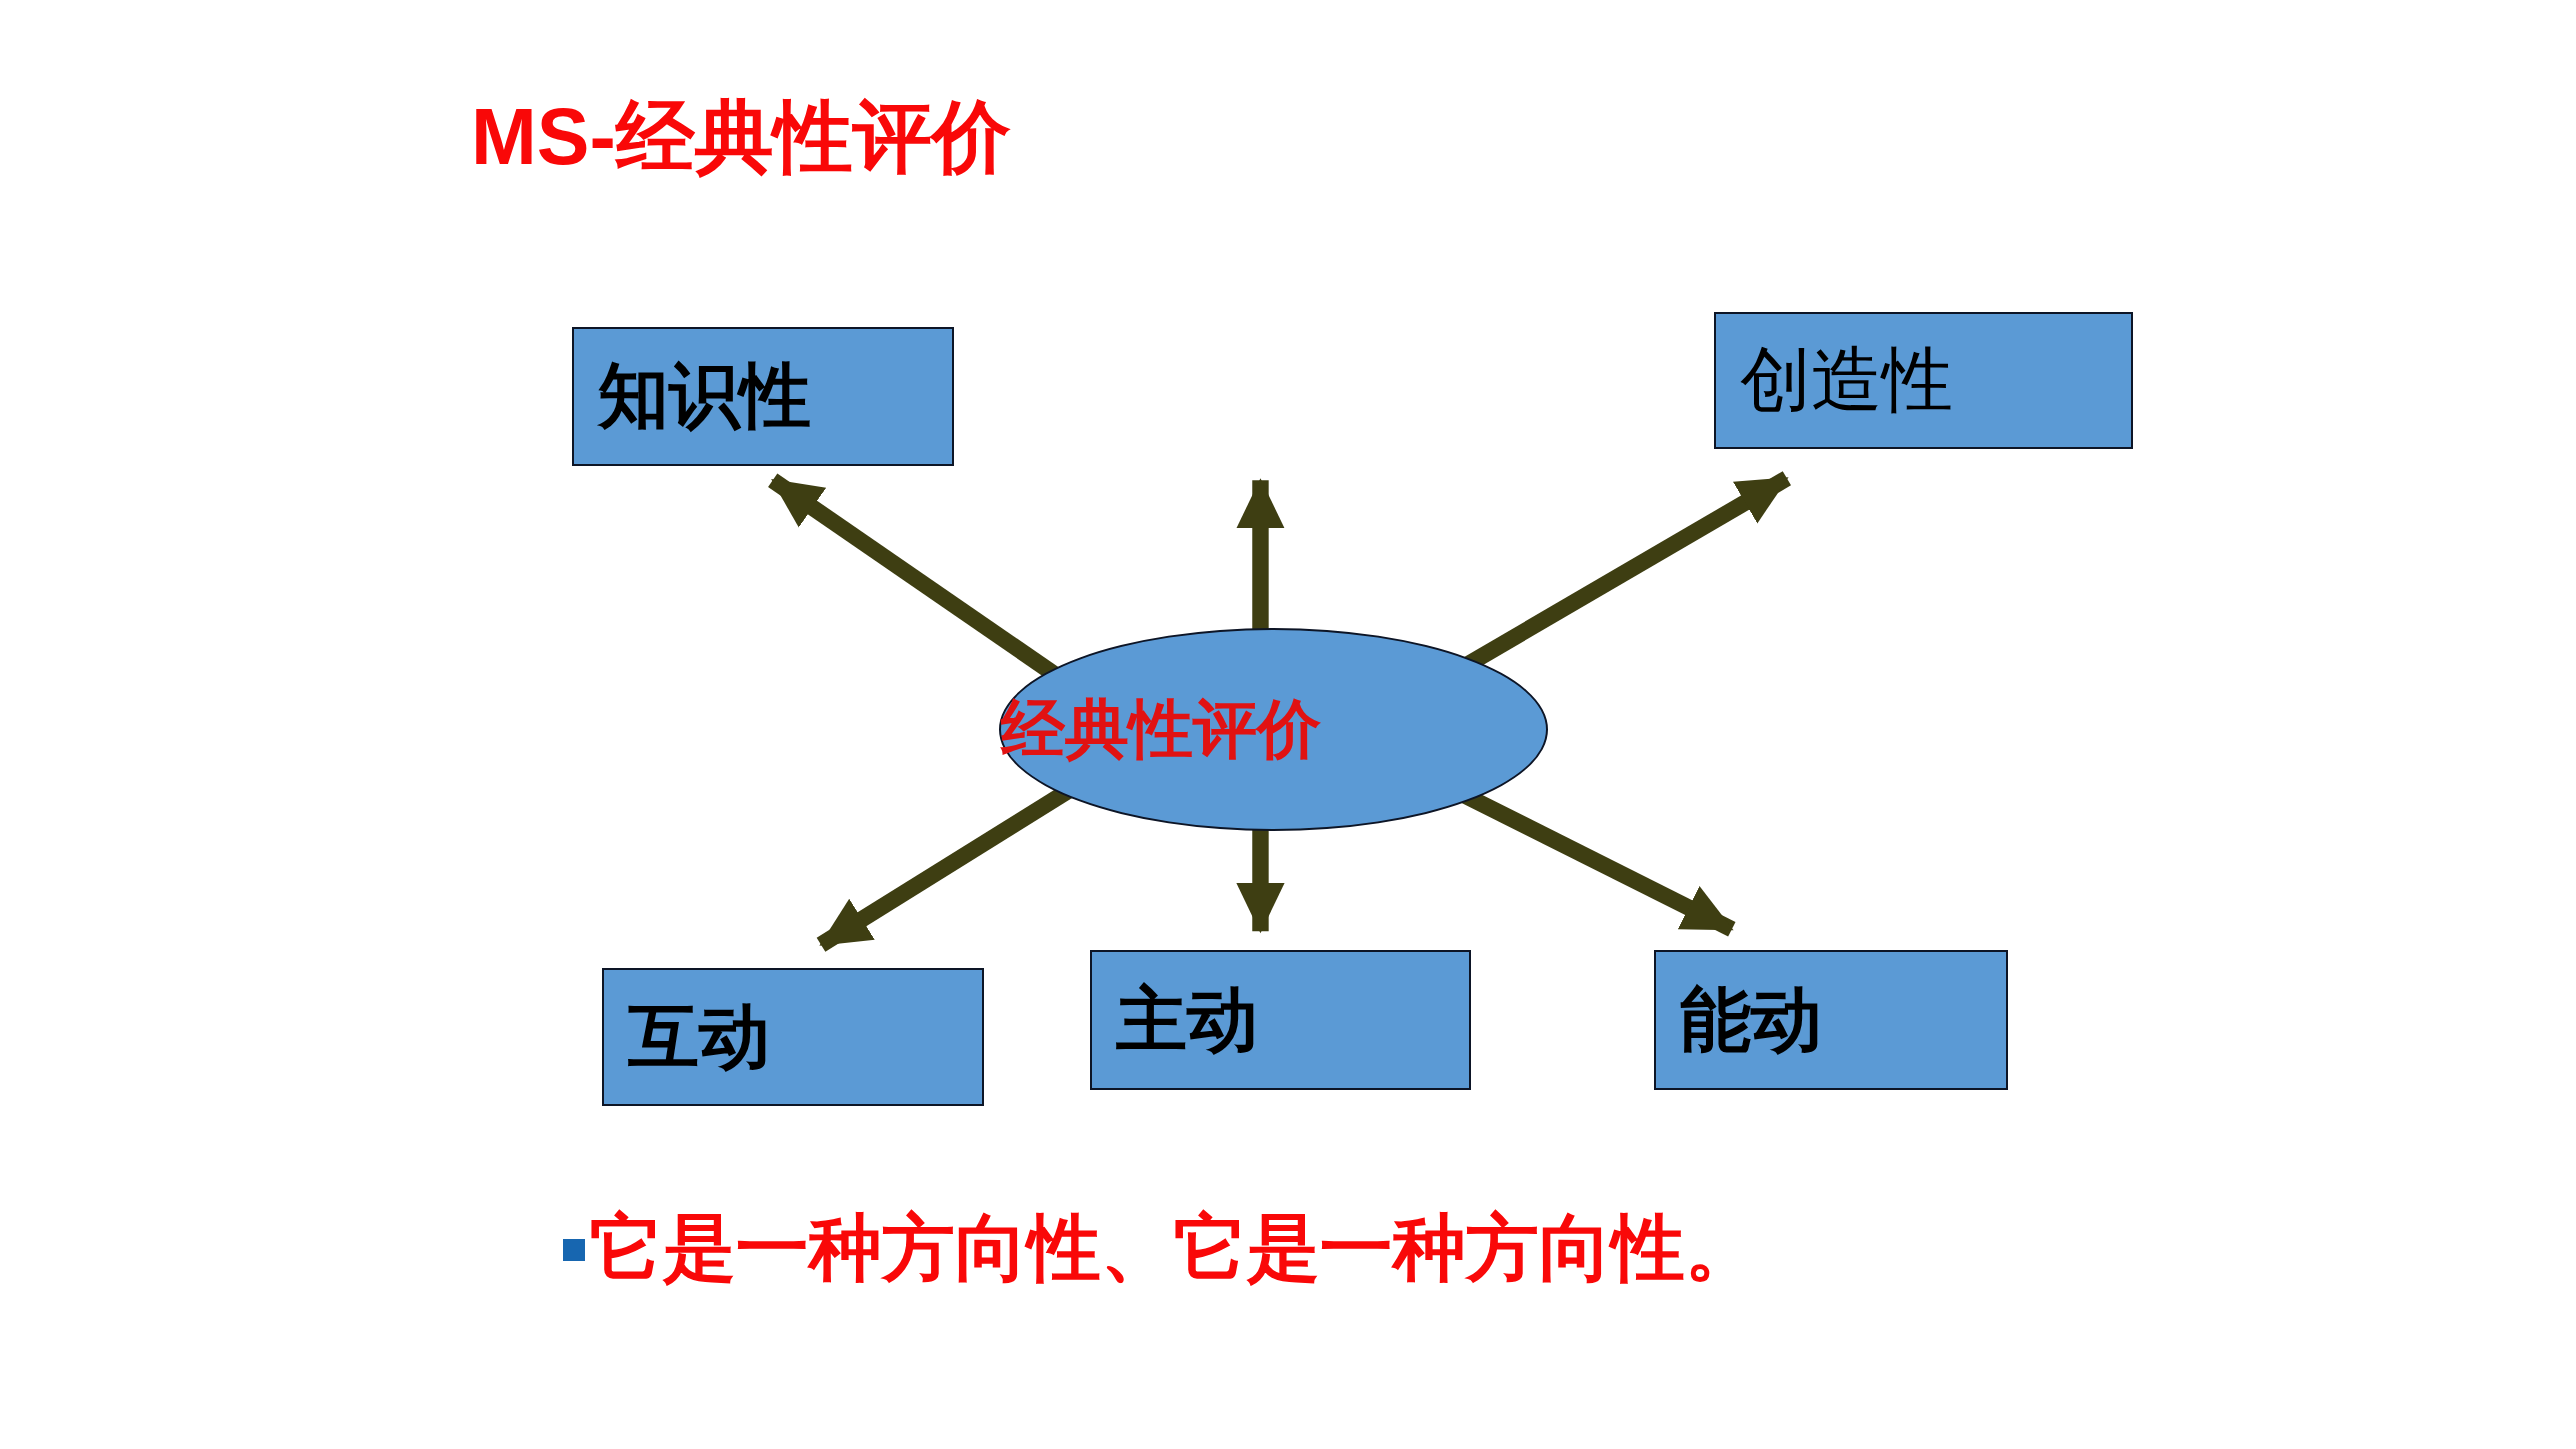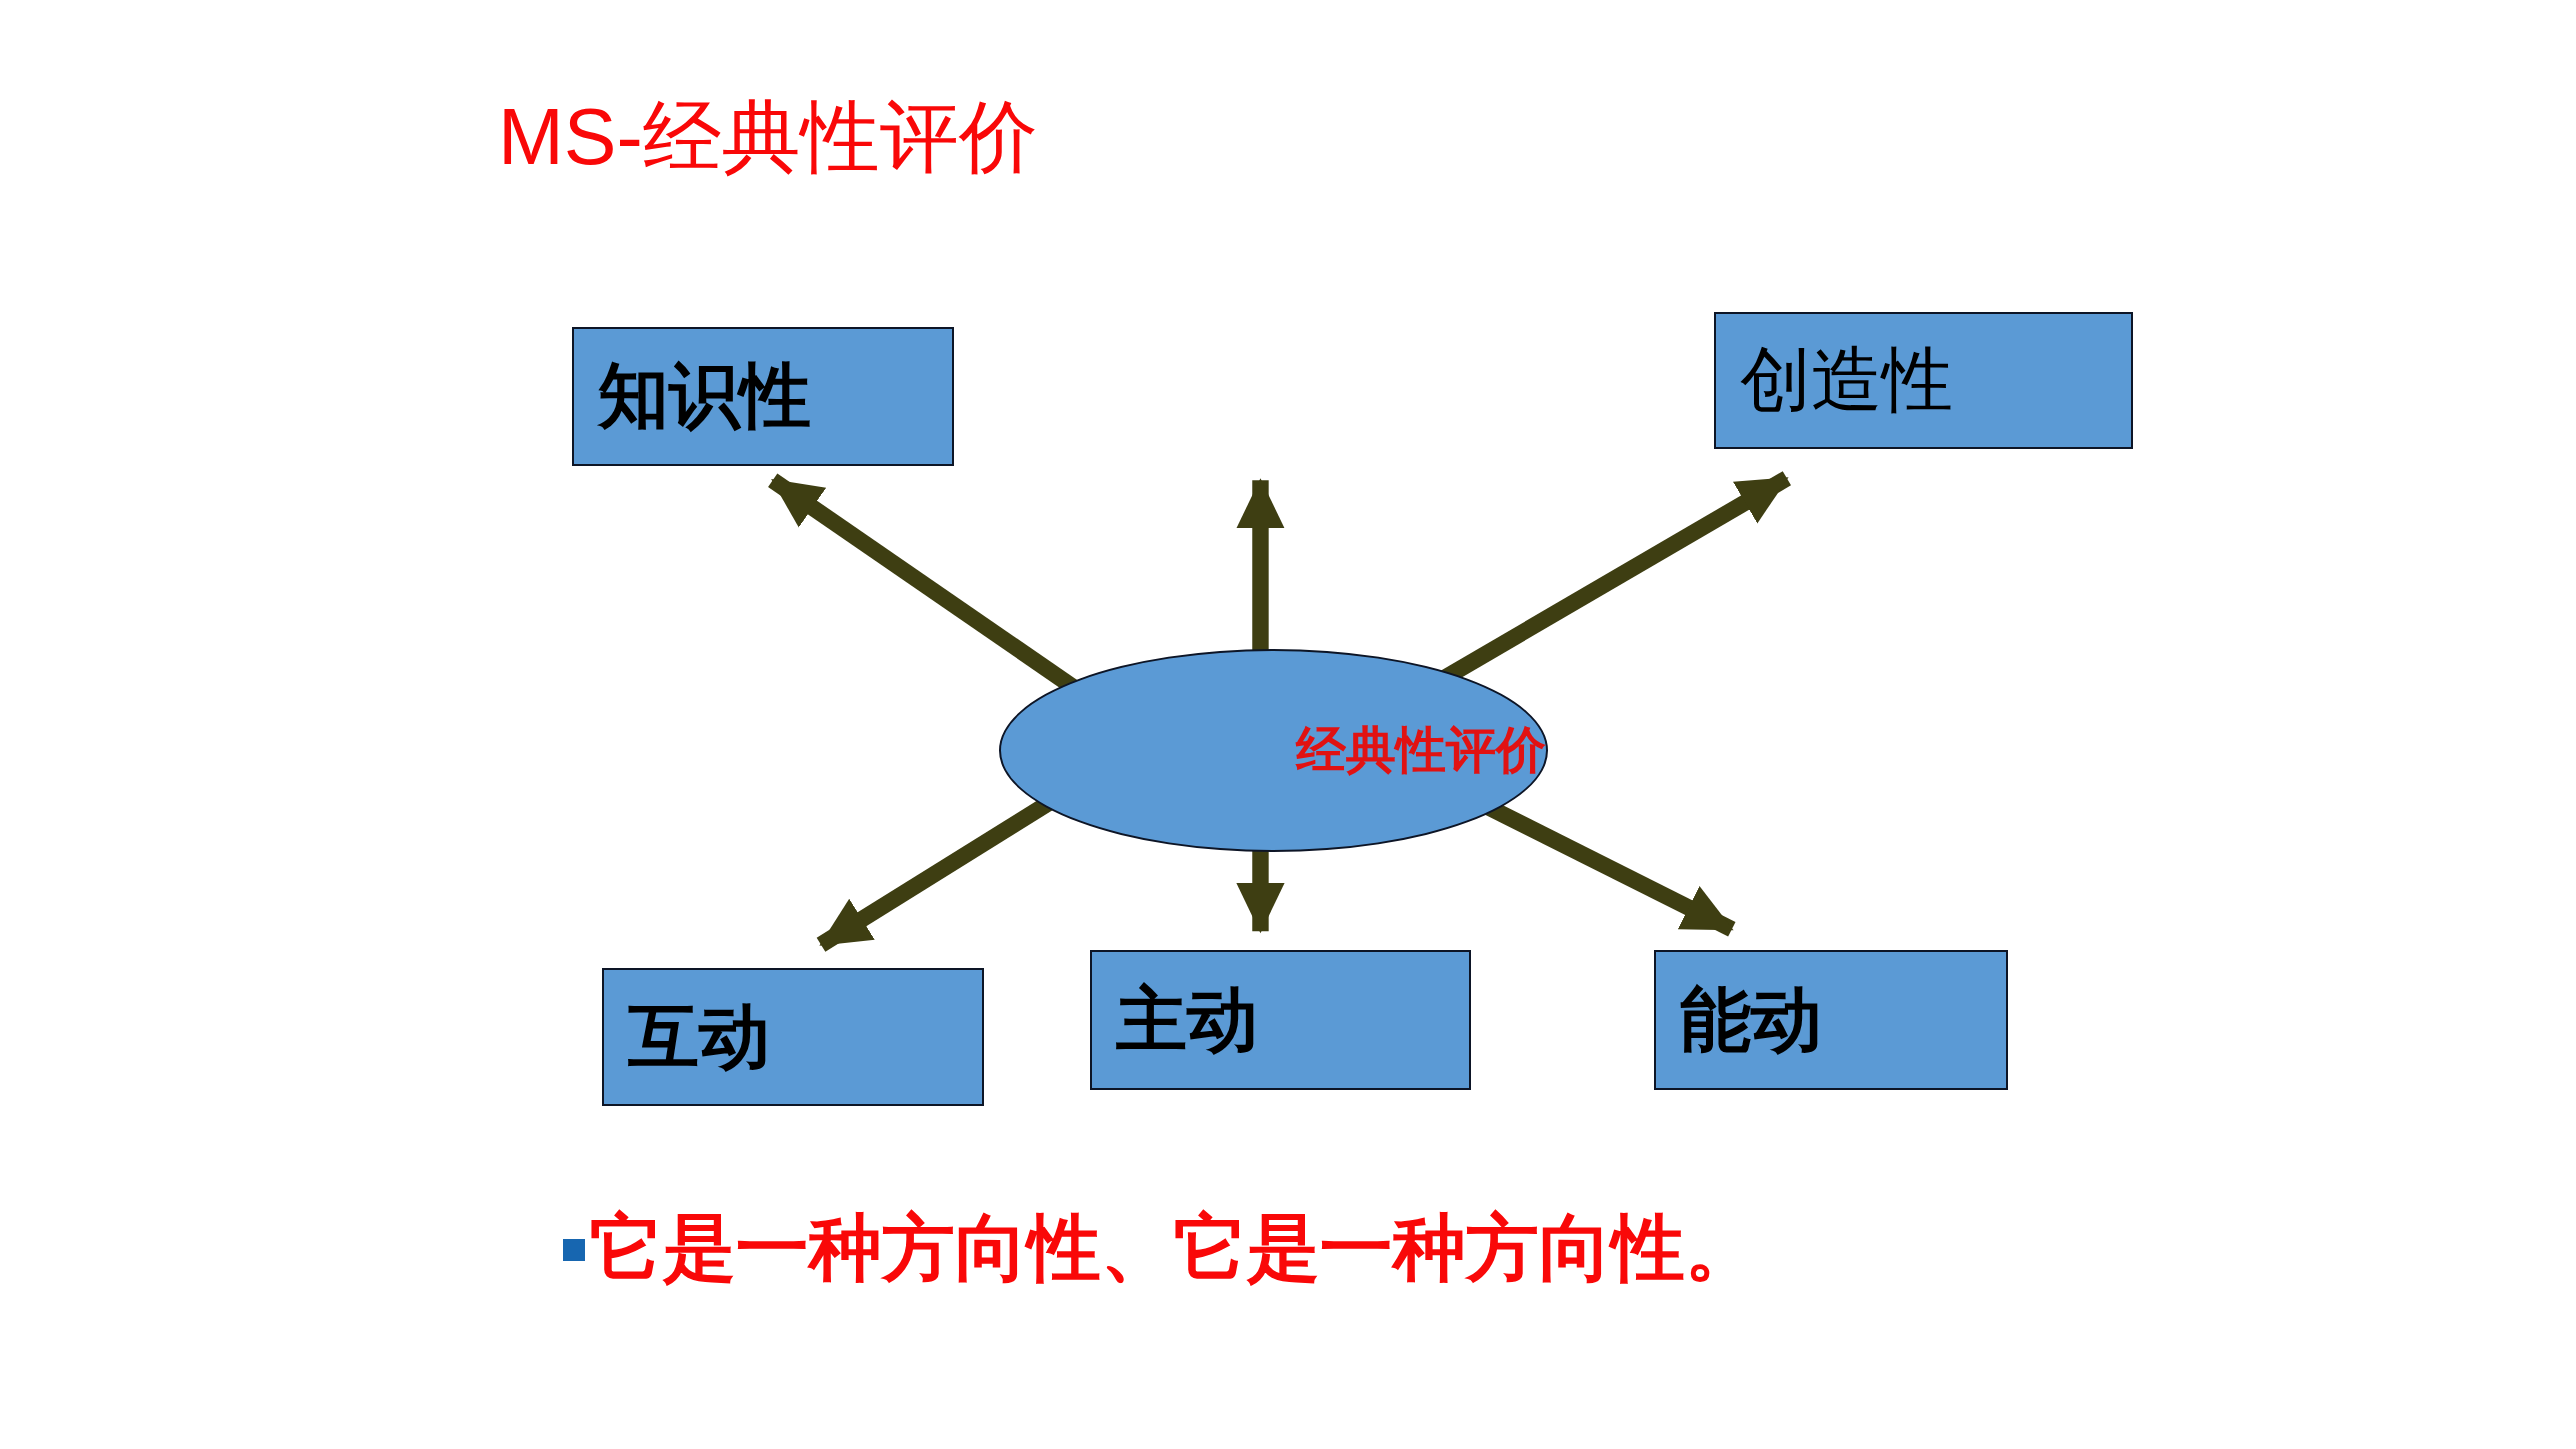--- a/index.html
+++ b/index.html
@@ -23,25 +23,24 @@
     height:1450px;
     background:var(--slide-bg);
     overflow:hidden;
   }
   .slide-title{
     position:absolute;
     left:471px;
     top:93px;
     font-size:79px;
     line-height:1.12;
-    font-weight:normal;
+    font-weight:bold;
     color:var(--title-red);
     font-family:"Liberation Sans","DejaVu Sans",sans-serif;
     white-space:nowrap;
-    margin-left:27px;
   }
   #connectors{
     position:absolute;
     left:0; top:0;
     width:2576px;
     height:1450px;
     z-index:1;
   }
   #connectors line{
     stroke:var(--arrow);
@@ -64,31 +63,31 @@
     font-weight:bold;
     color:var(--node-text);
     white-space:nowrap;
   }
   .node.light{ font-weight:400; }
   .center-ellipse{
     position:absolute;
     z-index:2;
     box-sizing:border-box;
     left:999px;
-    top:649px;
+    top:628px;
     width:549px;
     height:203px;
     border-radius:50%;
     background:var(--box-fill);
     border:2.9px solid var(--box-border);
     display:flex;
     align-items:center;
-    justify-content:flex-end;
+    justify-content:flex-start;
     font-family:"Liberation Serif","DejaVu Serif",serif;
-    font-size:50px;
+    font-size:64px;
     font-weight:bold;
     color:var(--center-red);
     white-space:nowrap;
   }
   .footer-line{
     position:absolute;
     z-index:2;
     left:563px;
     top:1211px;
     display:flex;

